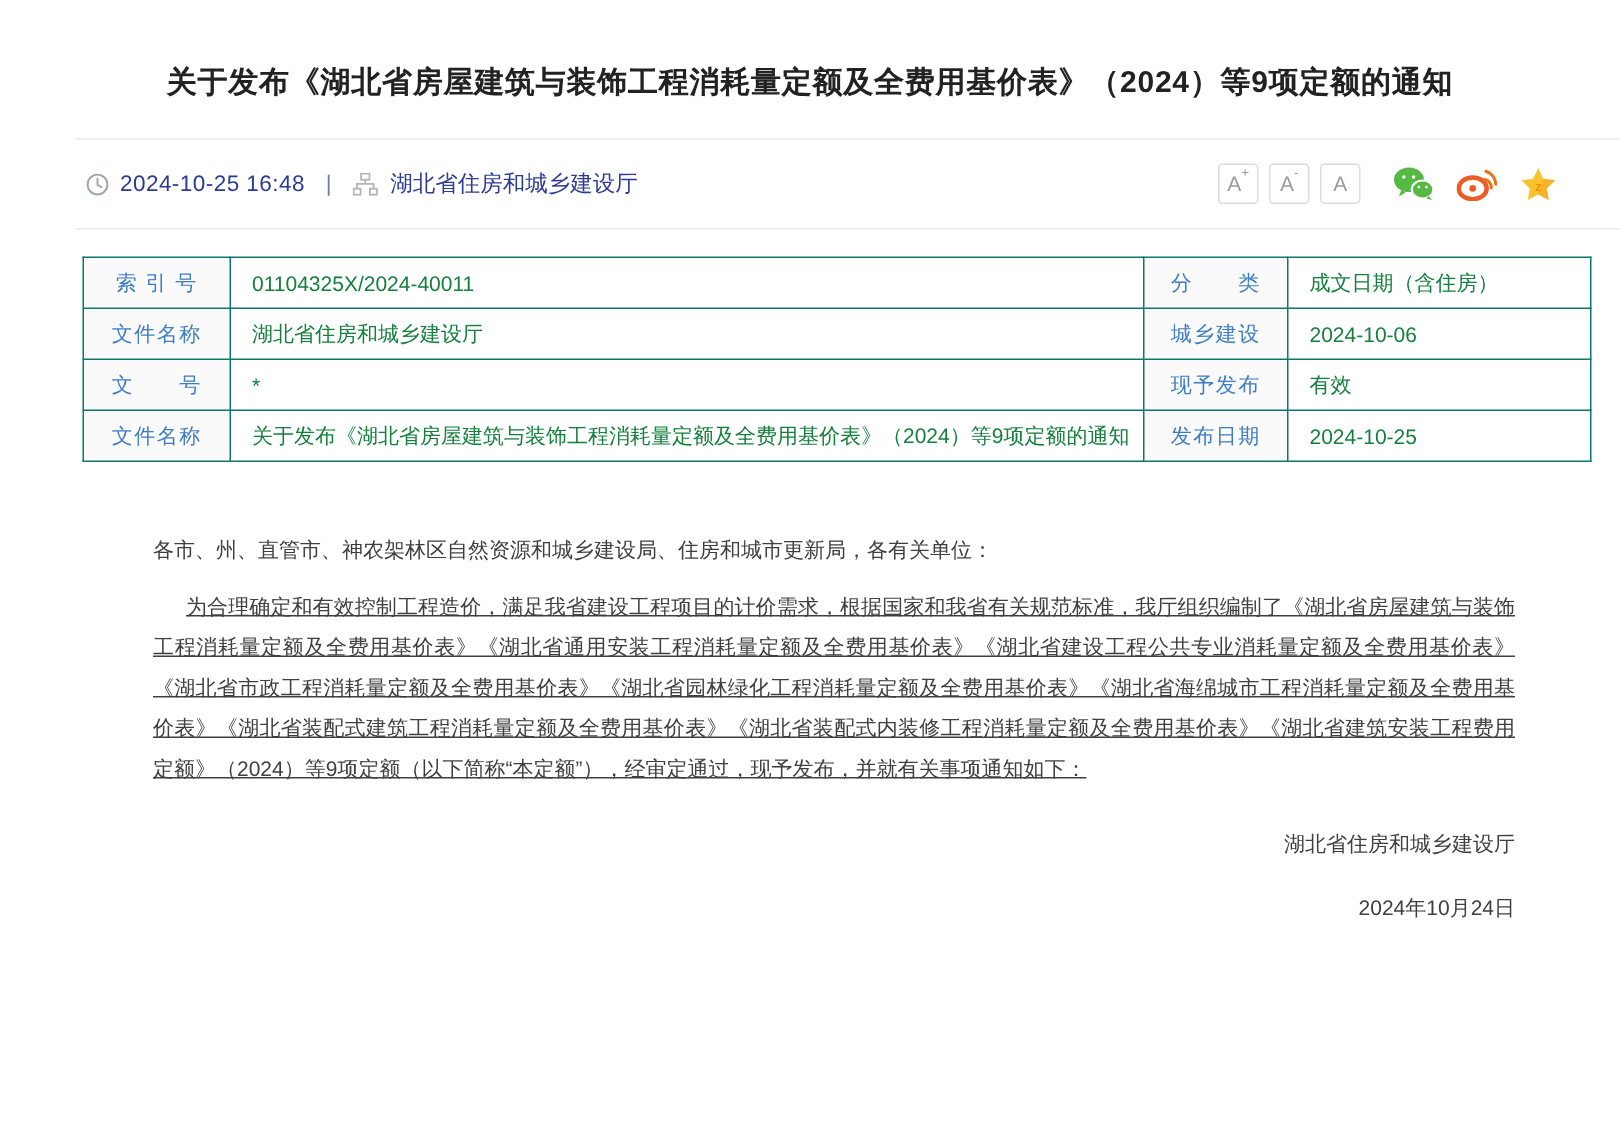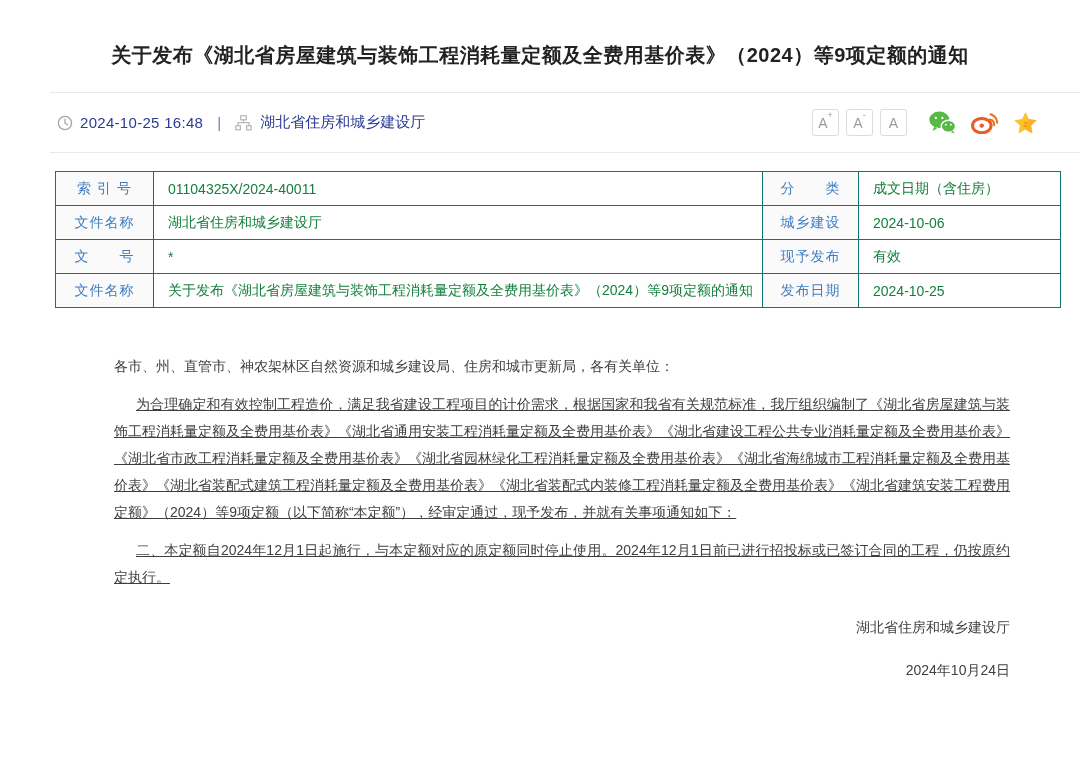--- a/index.html
+++ b/index.html
@@ -52,21 +52,21 @@
   }
   .info-table td.lbl {
     background: #fafafa; color: #3e7dc2; text-align: center;
     white-space: pre; letter-spacing: 1px;
   }
   .info-table td.val { background: #fff; color: #15803d; padding: 0 10px 0 14px;
     white-space: nowrap; overflow: hidden; }
 
   
   .content { margin: 45px 70px 0 102px; width: 908px; color: #3f3f3f; font-size: 14px; }
-  .content p { margin: 0 0 11px 12px; line-height: 27px; text-align: justify; }
+  .content p { margin: 0 0 11px 0; line-height: 27px; text-align: justify; }
   .content .para { text-indent: 22px; text-decoration: underline; }
   .content .sign { text-align: right; margin: 23px 0 0 0; }
   .content .sign-date { text-align: right; margin: 16px 0 0 0; }
 </style>
 </head>
 <body>
 
 <div class="page">
 
   <h1 class="title">关于发布《湖北省房屋建筑与装饰工程消耗量定额及全费用基价表》（2024）等9项定额的通知</h1>
@@ -162,18 +162,17 @@
         <td class="val">关于发布《湖北省房屋建筑与装饰工程消耗量定额及全费用基价表》（2024）等9项定额的通知</td>
         <td class="lbl">发布日期</td>
         <td class="val">2024-10-25</td>
       </tr>
     </tbody>
   </table>
 
   <div class="content">
     <p class="salutation">各市、州、直管市、神农架林区自然资源和城乡建设局、住房和城市更新局，各有关单位：</p>
     <p class="para">为合理确定和有效控制工程造价，满足我省建设工程项目的计价需求，根据国家和我省有关规范标准，我厅组织编制了《湖北省房屋建筑与装饰工程消耗量定额及全费用基价表》《湖北省通用安装工程消耗量定额及全费用基价表》《湖北省建设工程公共专业消耗量定额及全费用基价表》《湖北省市政工程消耗量定额及全费用基价表》《湖北省园林绿化工程消耗量定额及全费用基价表》《湖北省海绵城市工程消耗量定额及全费用基价表》《湖北省装配式建筑工程消耗量定额及全费用基价表》《湖北省装配式内装修工程消耗量定额及全费用基价表》《湖北省建筑安装工程费用定额》（2024）等9项定额（以下简称“本定额”），经审定通过，现予发布，并就有关事项通知如下：</p>
-    <p class="para">二、本定额自2024年12月1日起施行，与本定额对应的原定额同时停止使用。2024年12月1日前已进行招投标或已签订合同的工程，仍按原约定执行。</p>
     <p class="sign">湖北省住房和城乡建设厅</p>
     <p class="sign-date">2024年10月24日</p>
   </div>
 
 </div>
 
 </body></html>

